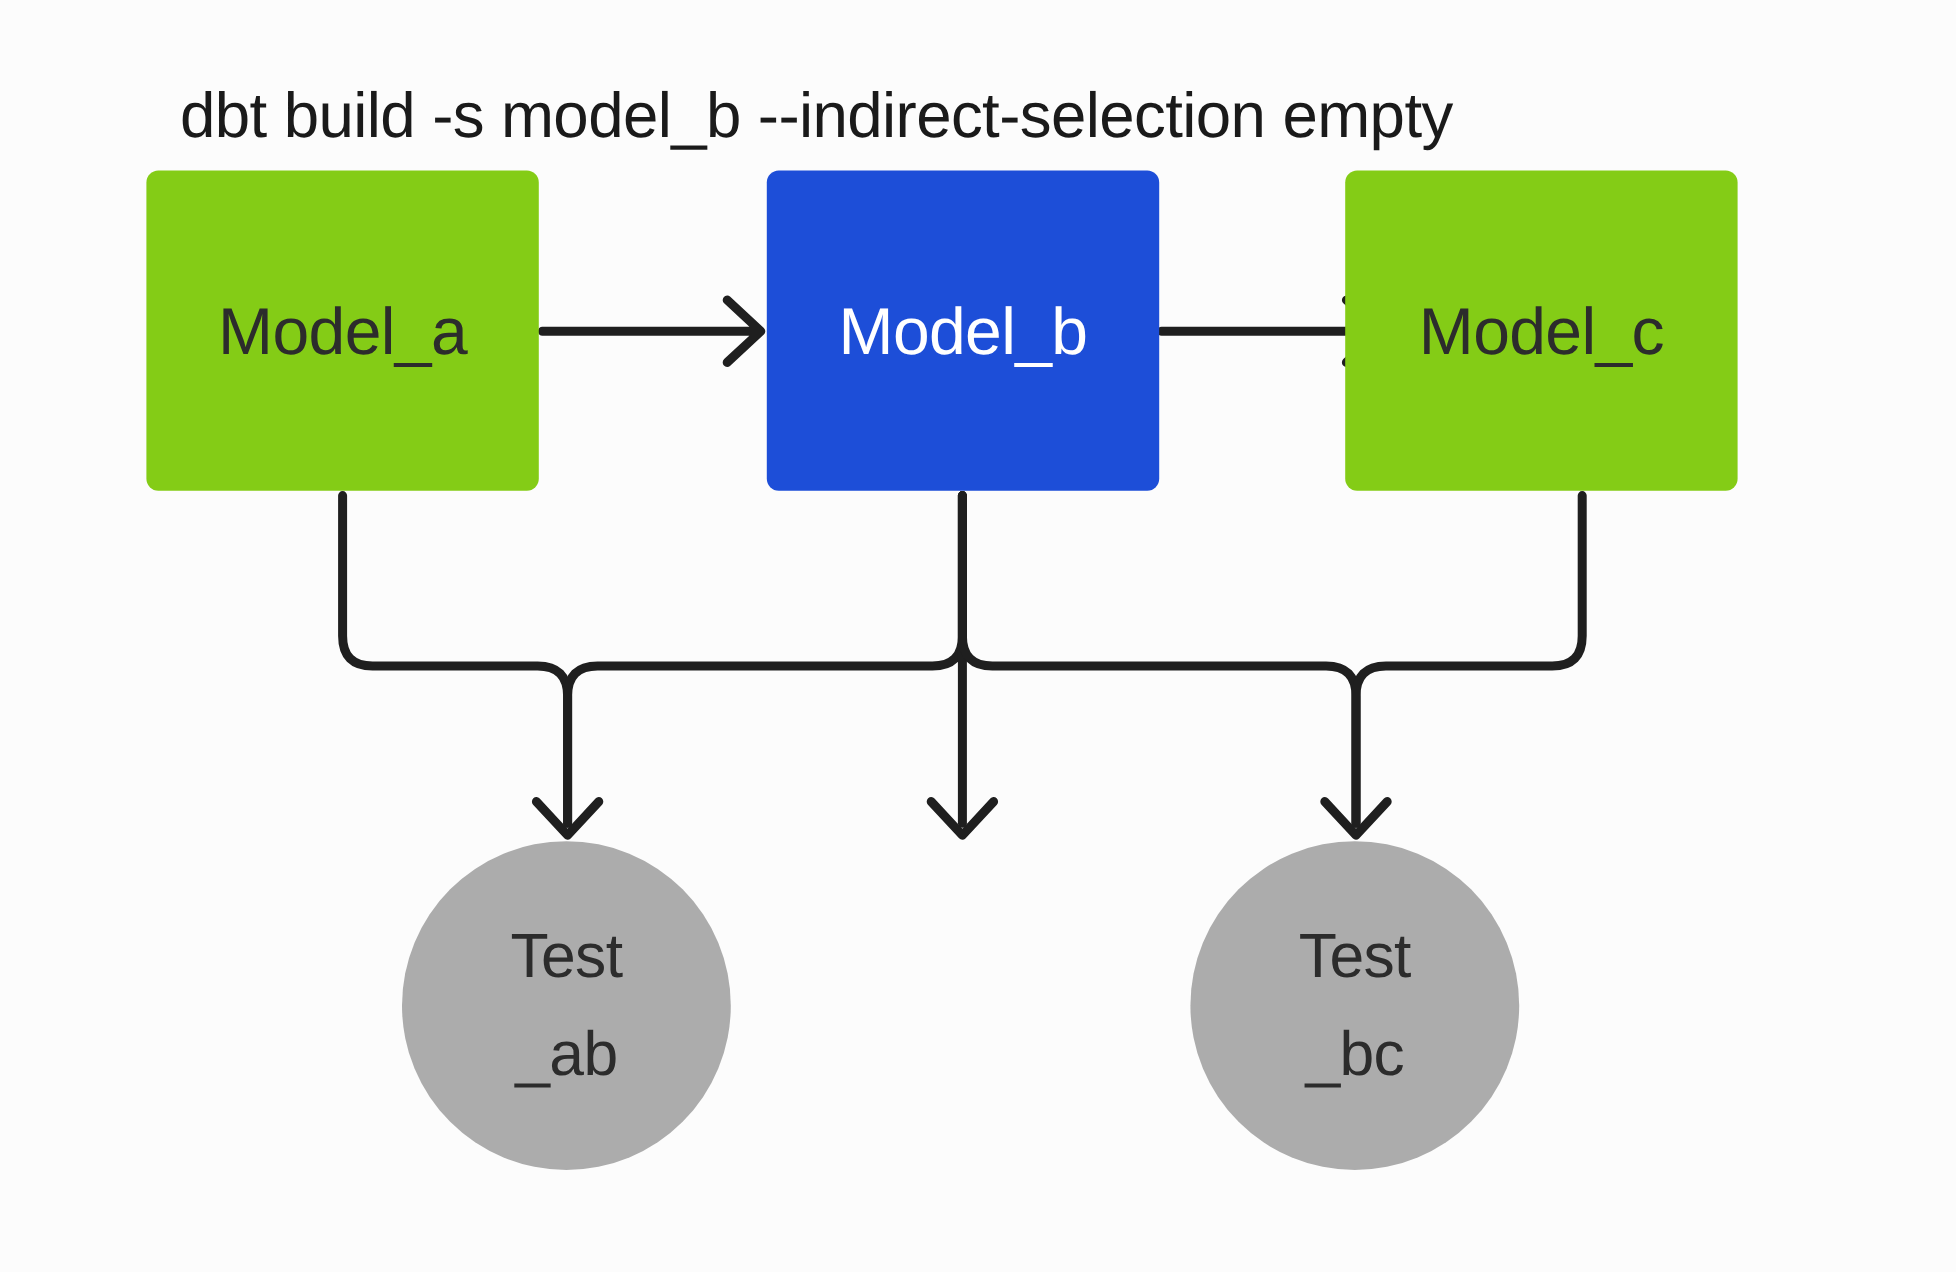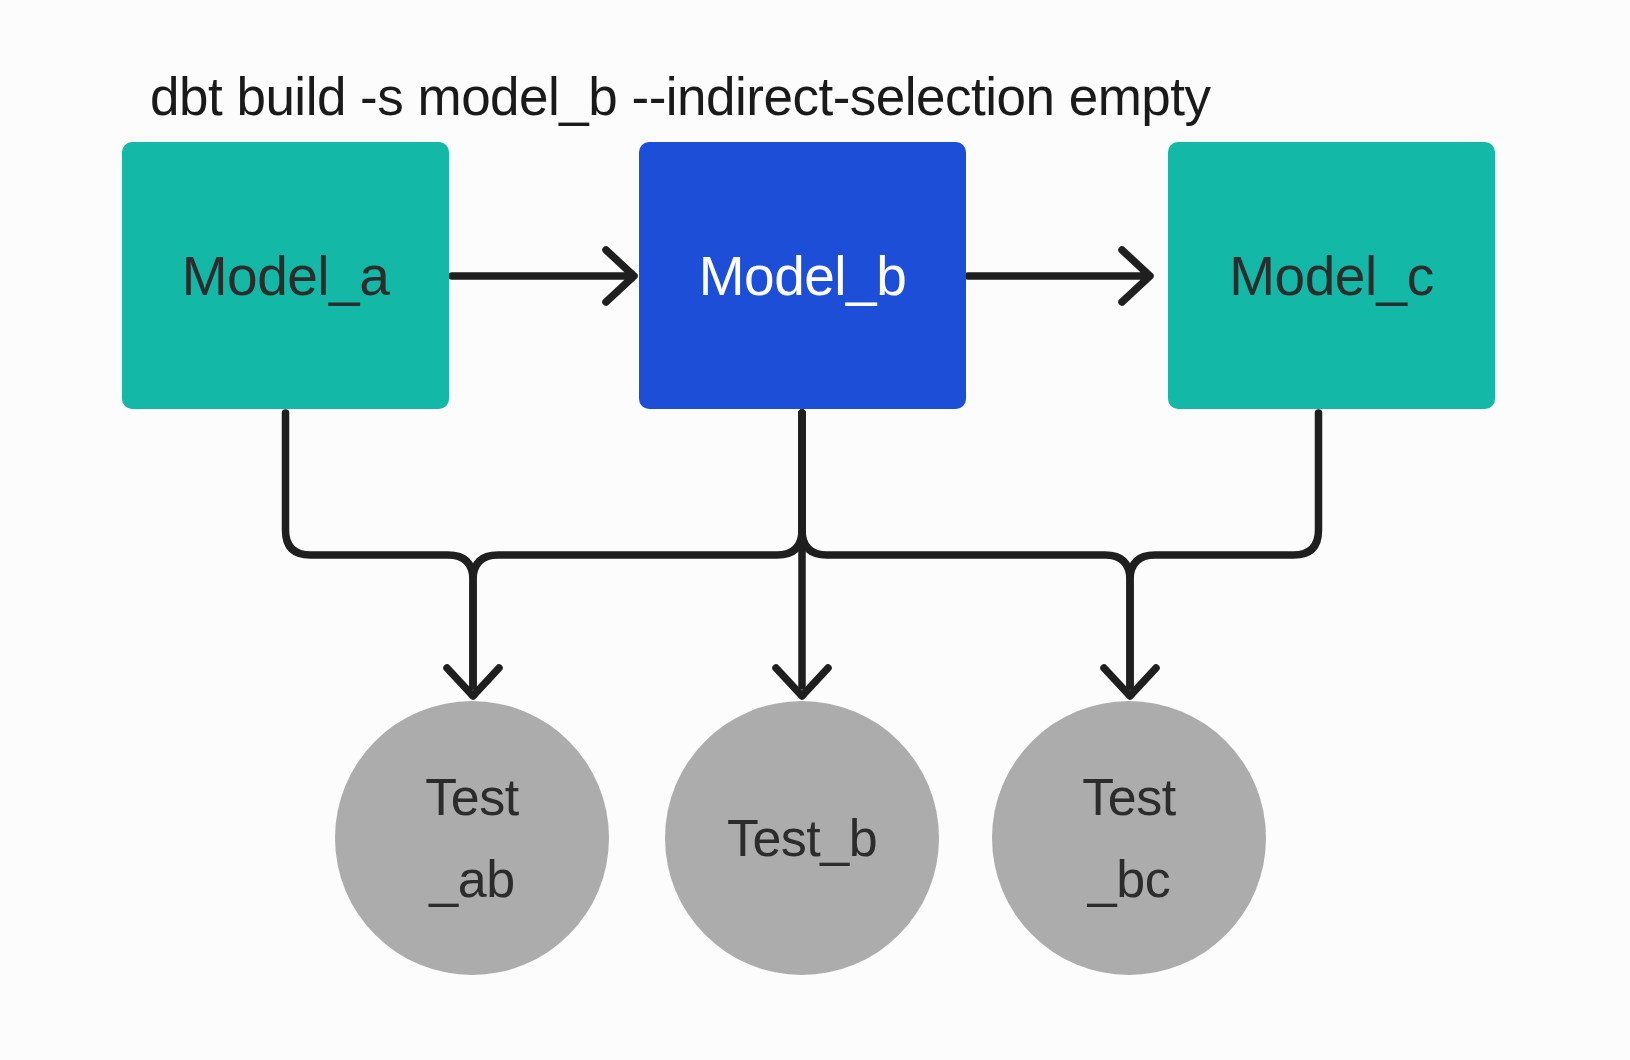--- a/index.html
+++ b/index.html
@@ -38,21 +38,21 @@
     stroke: #1F1F1F;
     stroke-width: 7.5;
     stroke-linecap: round;
     stroke-linejoin: round;
   }
   .node-box {
     position: absolute;
     width: 327px;
     height: 267px;
     border-radius: 10px;
-    background: #14b8a6;
+    background: #84cc16;
     display: flex;
     align-items: center;
     justify-content: center;
     font-size: 55px;
     color: #2C2C2C;
     letter-spacing: -0.5px;
   }
   .node-box.selected {
     background: #1d4ed8;
     color: #FFFFFF;
@@ -68,21 +68,21 @@
     justify-content: center;
     text-align: center;
     font-size: 52px;
     line-height: 1.58;
     color: #2C2C2C;
     letter-spacing: -0.5px;
     white-space: pre-line;
   }
   #box-model-a { left: 122px; top: 142px; }
   #box-model-b { left: 639px; top: 142px; }
-  #box-model-c { left: 1168px; top: 142px; }
+  #box-model-c { left: 1121px; top: 142px; }
   #circle-test-ab { left: 335px; top: 701px; }
   #circle-test-b  { left: 665px; top: 701px; }
   #circle-test-bc { left: 992px; top: 701px; }
 </style>
 </head>
 <body>
 
 <div class="canvas">
 
   <div class="title">dbt build -s model_b --indirect-selection empty</div>
@@ -117,22 +117,19 @@
 
   <div class="node-box" id="box-model-c">
     <span>Model_c</span>
   </div>
 
   <div class="node-circle" id="circle-test-ab">
     <span>Test
 _ab</span>
   </div>
 
-  <div class="node-circle" id="circle-test-b">
-    <span>Test_b</span>
-  </div>
 
   <div class="node-circle" id="circle-test-bc">
     <span>Test
 _bc</span>
   </div>
 
 </div>
 
 </body></html>

